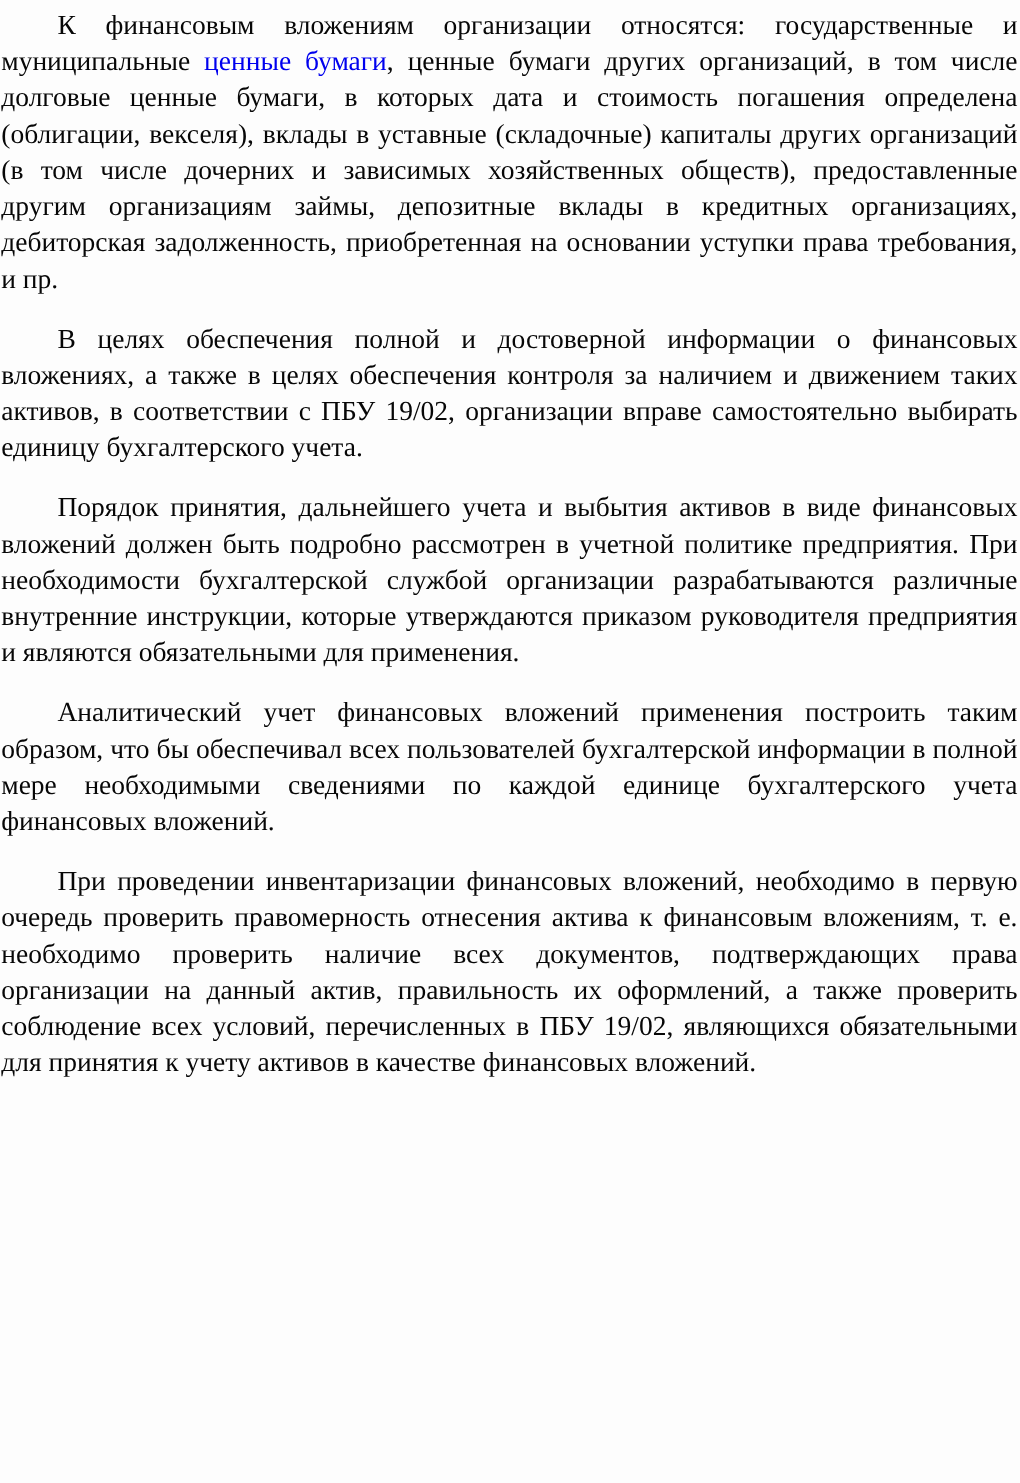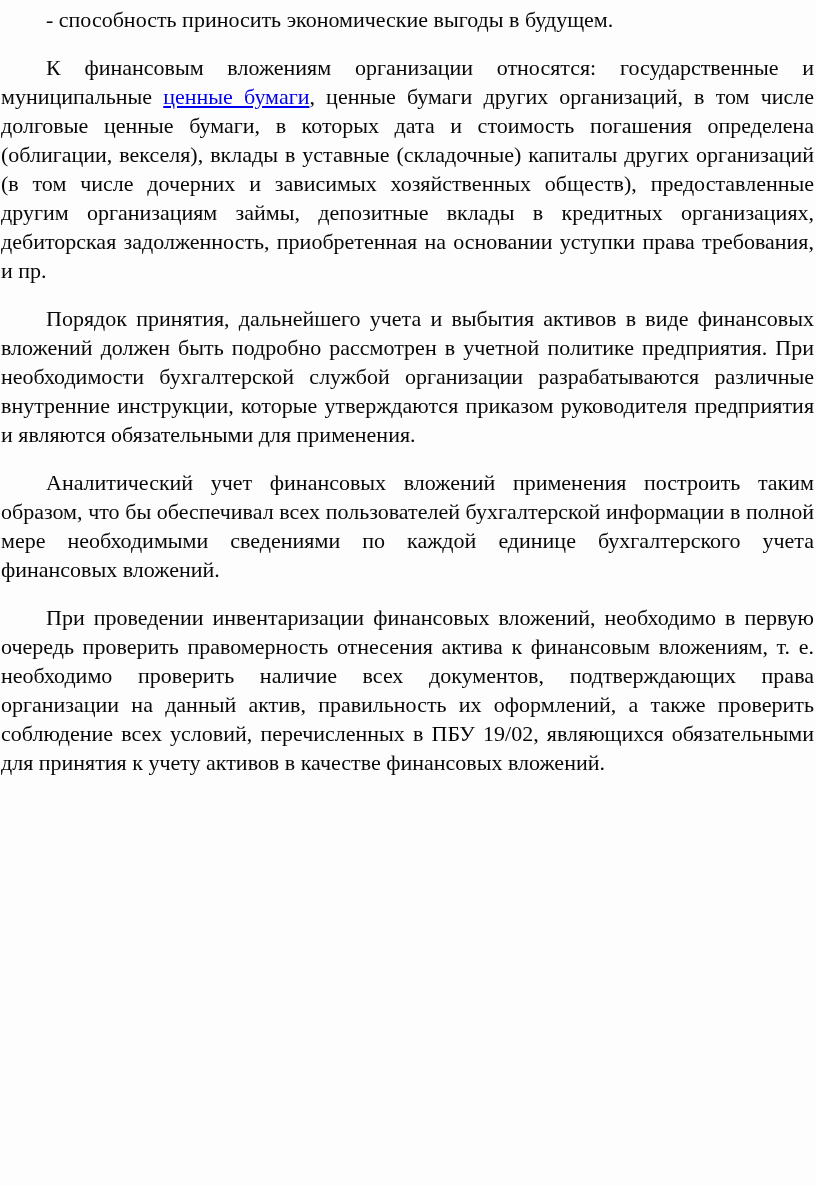--- a/index.html
+++ b/index.html
@@ -19,34 +19,33 @@
     font-size: 22px;
     line-height: 29px;
     color: #070707;
   }
   .page p {
     margin: 0 0 19px 0;
     text-align: justify;
     text-indent: 45px;
   }
   a.doc-link {
-    text-decoration: underline;
     cursor: pointer;
   }
 </style>
 </head>
 <body>
 
 <div class="page" style="background: rgb(253, 253, 253); color: rgb(7, 7, 7);">
 
-  <p>- способность приносить экономические выгоды в будущем.</p>
 
   <p><span>К финансовым вложениям организации относятся: государственные и муниципальные </span><a class="doc-link" style="color: rgb(0, 0, 238);">ценные бумаги</a><span>, ценные бумаги других организаций, в том числе долговые ценные бумаги, в которых дата и стоимость погашения определена (облигации, векселя), вклады в уставные (складочные) капиталы других организаций (в том числе дочерних и зависимых хозяйственных обществ), предоставленные другим организациям займы, депозитные вклады в кредитных организациях, дебиторская задолженность, приобретенная на основании уступки права требования, и пр.</span></p>
 
 
+  <p>В целях обеспечения полной и достоверной информации о финансовых вложениях, а также в целях обеспечения контроля за наличием и движением таких активов, в соответствии с ПБУ 19/02, организации вправе самостоятельно выбирать единицу бухгалтерского учета.</p>
 
   <p>Порядок принятия, дальнейшего учета и выбытия активов в виде финансовых вложений должен быть подробно рассмотрен в учетной политике предприятия. При необходимости бухгалтерской службой организации разрабатываются различные внутренние инструкции, которые утверждаются приказом руководителя предприятия и являются обязательными для применения.</p>
 
   <p>Аналитический учет финансовых вложений применения построить таким образом, что бы обеспечивал всех пользователей бухгалтерской информации в полной мере необходимыми сведениями по каждой единице бухгалтерского учета финансовых вложений.</p>
 
 
   <p>При проведении инвентаризации финансовых вложений, необходимо в первую очередь проверить правомерность отнесения актива к финансовым вложениям, т. е. необходимо проверить наличие всех документов, подтверждающих права организации на данный актив, правильность их оформлений, а также проверить соблюдение всех условий, перечисленных в ПБУ 19/02, являющихся обязательными для принятия к учету активов в качестве финансовых вложений.</p>
 
 </div>
 

